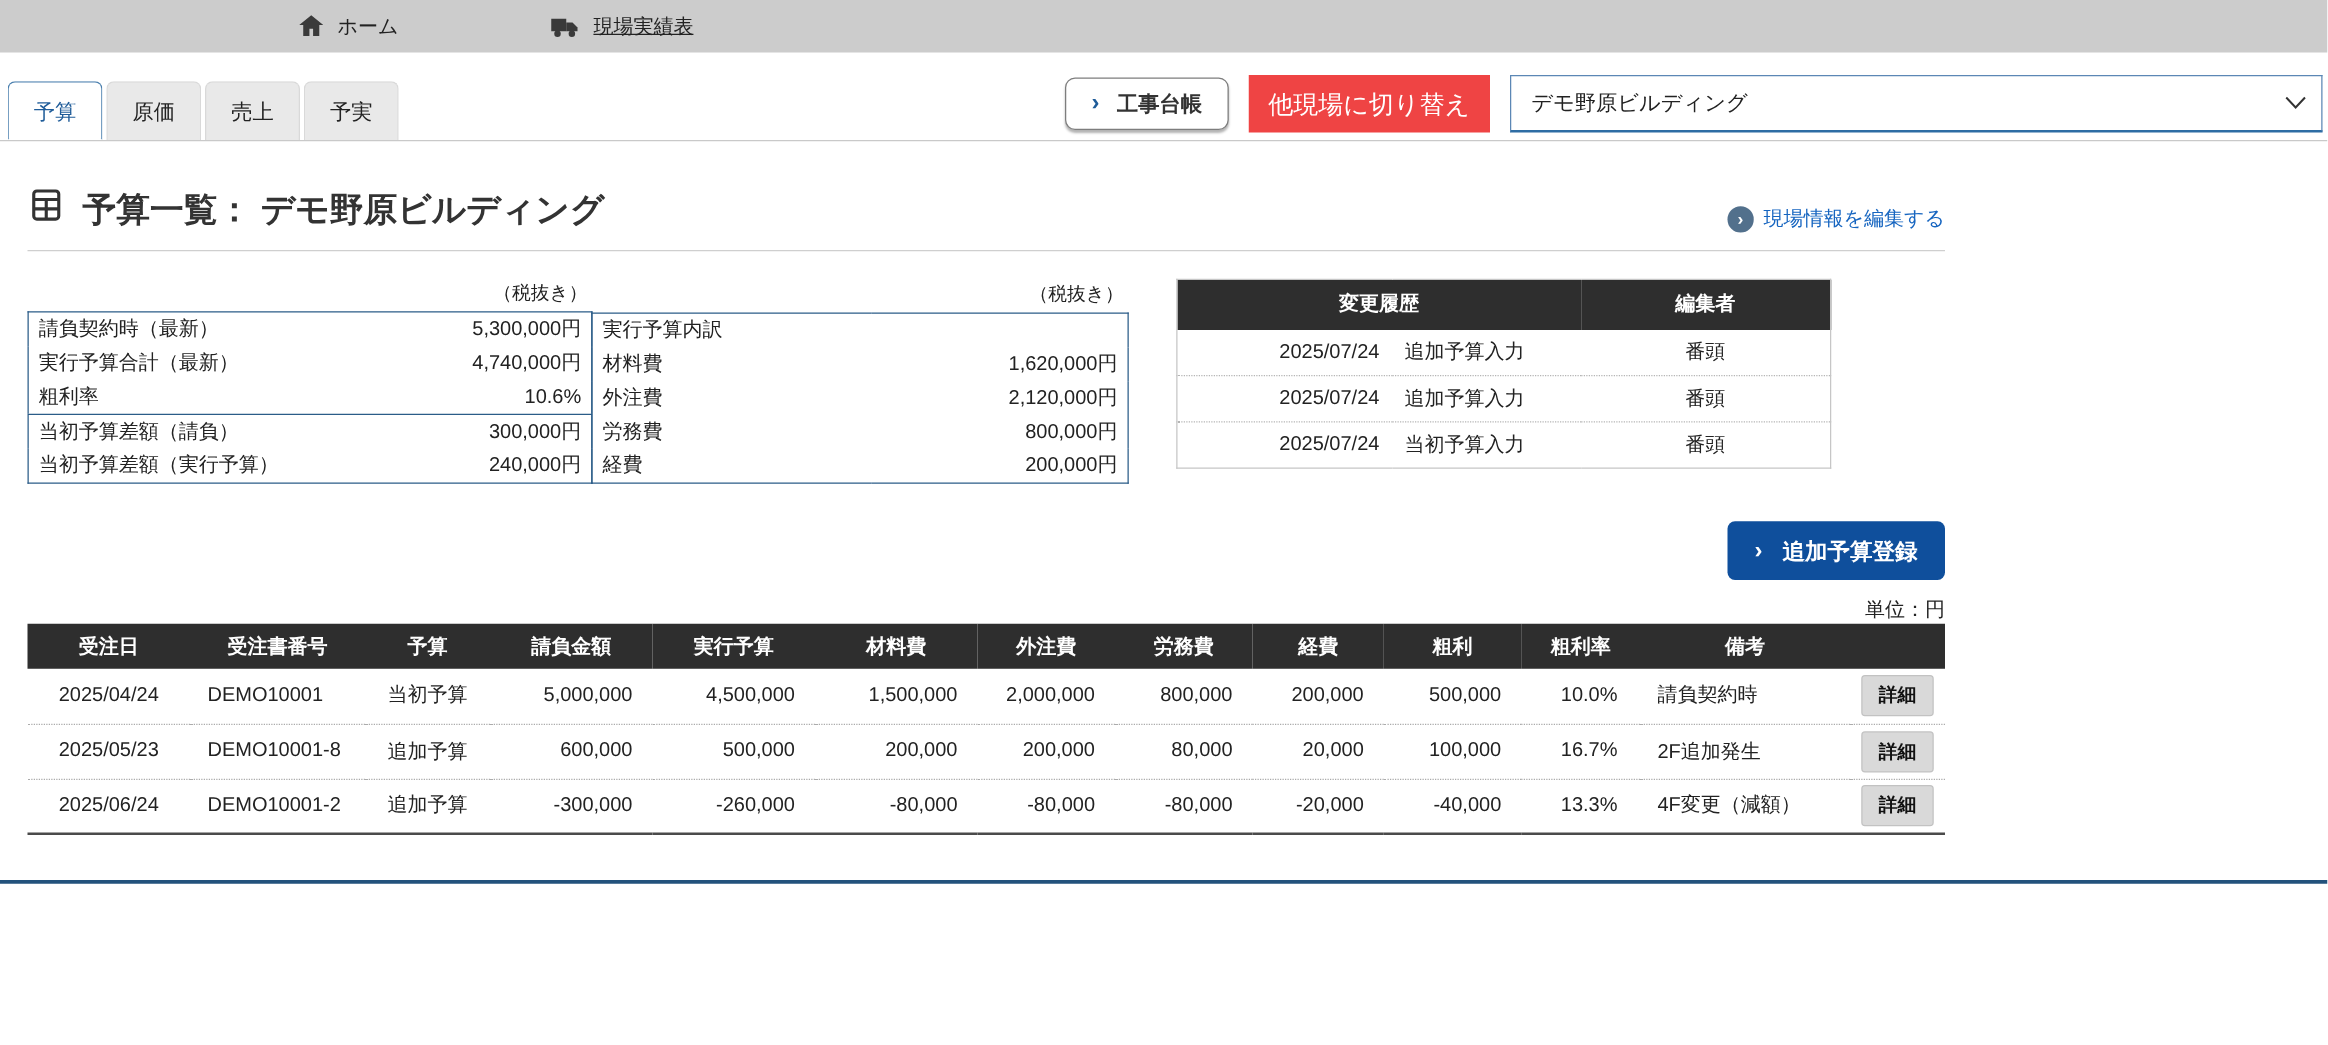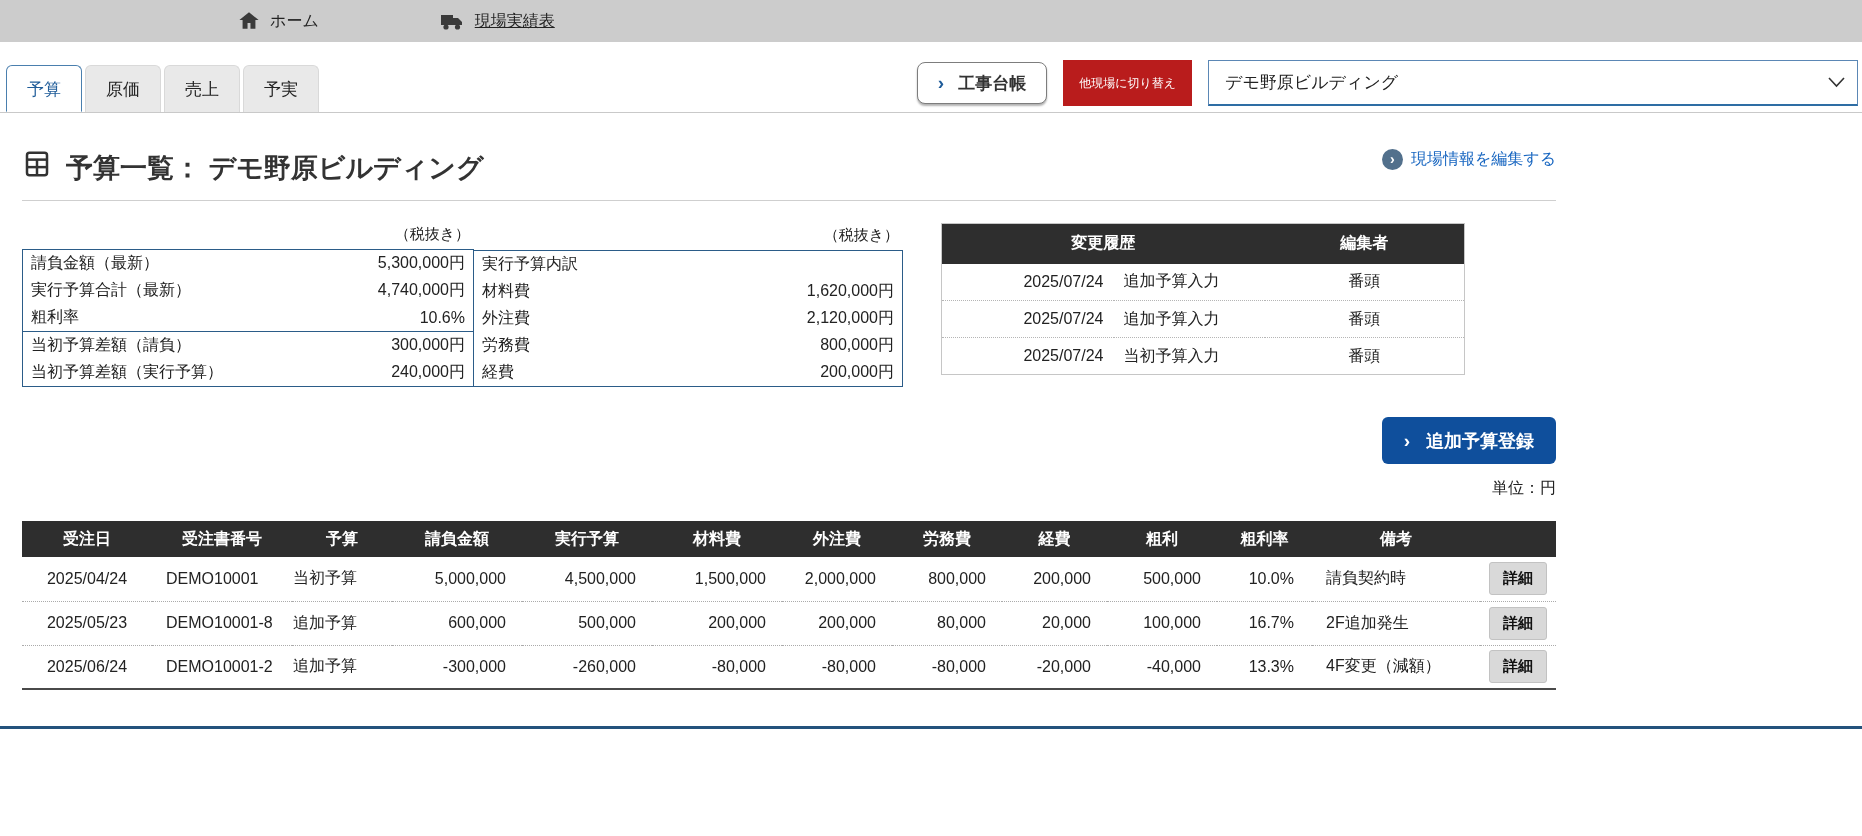--- a/index.html
+++ b/index.html
@@ -25,30 +25,30 @@
          background:#e9e9e9; border:1px solid #d9d9d9; border-bottom:none;
          border-radius:6px 6px 0 0; color:#222; cursor:pointer; }
   .tab.active { background:#fff; border:1px solid #4a7fae; border-bottom:1px solid #fff;
                 margin-bottom:-1px; color:#1f5c99; }
   .controls { display:flex; align-items:center; gap:16px; margin-bottom:6px; }
   .ledger-btn { display:flex; align-items:center; gap:14px; background:#fff;
                 border:1px solid #7d7d7d; border-radius:8px; height:42px; padding:0 20px;
                 font-size:17px; font-weight:bold; color:#333; cursor:pointer;
                 box-shadow:0 2px 2px rgba(0,0,0,.3); }
   .ledger-btn .chev { color:#1f5c99; font-size:19px; font-weight:bold; }
-  .switch-btn { background:#b91c1c; color:#fff; height:46px; padding:0 16px;
-                display:flex; align-items:center; font-size:12px; border:none; cursor:pointer; }
+  .switch-btn { background:#ef4444; color:#fff; height:46px; padding:0 16px;
+                display:flex; align-items:center; font-size:20px; border:none; cursor:pointer; }
   .site-select { width:650px; height:46px; border:1px solid #5b87b5; border-bottom:2px solid #2e6da4;
                  display:flex; align-items:center; justify-content:space-between;
                  padding:0 12px 0 16px; font-size:17px; background:#fff; cursor:pointer; }
 
   
   .content { padding:0 22px; width:1578px; }
 
-  .title-row { display:flex; justify-content:space-between; align-items:flex-start; margin-top:36px;gap:20px; }
+  .title-row { display:flex; justify-content:space-between; align-items:flex-end; margin-top:36px;gap:20px; }
   .page-title { display:flex; align-items:center; gap:14px; font-size:27px; font-weight:bold; color:#333; }
   .edit-link { display:flex; align-items:center; gap:8px; color:#1665c0; font-size:16px;
                cursor:pointer; text-decoration:none; }
   .circle-icon { width:21px; height:21px; border-radius:50%; background:#52708c; color:#fff;
                  display:flex; align-items:center; justify-content:center;
                  font-size:14px; font-weight:bold; line-height:1; padding-bottom:2px; }
   .divider { border-bottom:1px solid #cfcfcf; margin-top:14px; }
 
   
   .summary-row { display:flex; align-items:center; margin-top:24px; }
@@ -73,29 +73,29 @@
 
   
   .add-row { display:flex; justify-content:flex-end; margin-top:30px; }
   .add-btn { background:#0f4f9c; color:#fff; border:none; border-radius:6px; height:47px;
              padding:0 22px; font-size:18px; font-weight:bold; display:flex;
              align-items:center; gap:16px; cursor:pointer; }
   .add-btn .chev { font-size:19px; }
   .unit-note { text-align:right; font-size:16px; margin-top:14px; }
 
   
-  .budget-table { width:100%; border-collapse:collapse; margin-top:22px; font-size:16px;
+  .budget-table { width:100%; border-collapse:collapse; margin-top:0; font-size:16px;
                   border-bottom:2px solid #4a4a4a; }
   .budget-table thead th { background:#2e2e2e; color:#fff; height:36px; font-weight:bold;
                            font-size:16px; }
   .budget-table tbody td { height:44px; border-top:1px dotted #ababab; }
   .budget-table tbody tr:first-child td { border-top:none; }
   .c-date { text-align:center; }
   .c-order { text-align:left; padding-left:14px; }
-  .c-type { text-align:left; }
+  .c-type { text-align:center; }
   .c-num { text-align:right; padding-right:16px; }
   .c-rate { text-align:right; padding-right:18px; }
   .c-note { text-align:left; padding-left:14px; }
   .c-detail { text-align:center; }
   .detail-btn { background:#d9d9d9; border:1px solid #c2c2c2; border-radius:3px;
                 padding:6px 13px; font-size:15px; font-weight:bold; color:#111; cursor:pointer; }
 
   .footer-line { height:3px; background:#23527c; margin-top:36px; }
 </style>
 </head>
@@ -168,21 +168,21 @@
   </div>
   <div class="divider"></div>
 
   <div class="summary-row">
 
     <div class="sum-col1">
       <div class="tax-note">（税抜き）</div>
       <table class="sum-table">
         <tbody>
           <tr>
-            <td class="lbl">請負金額（最新）</td>
+            <td class="lbl">請負契約時（最新）</td>
             <td class="val">5,300,000円</td>
           </tr>
           <tr>
             <td class="lbl">実行予算合計（最新）</td>
             <td class="val">4,740,000円</td>
           </tr>
           <tr>
             <td class="lbl">粗利率</td>
             <td class="val">10.6%</td>
           </tr>

